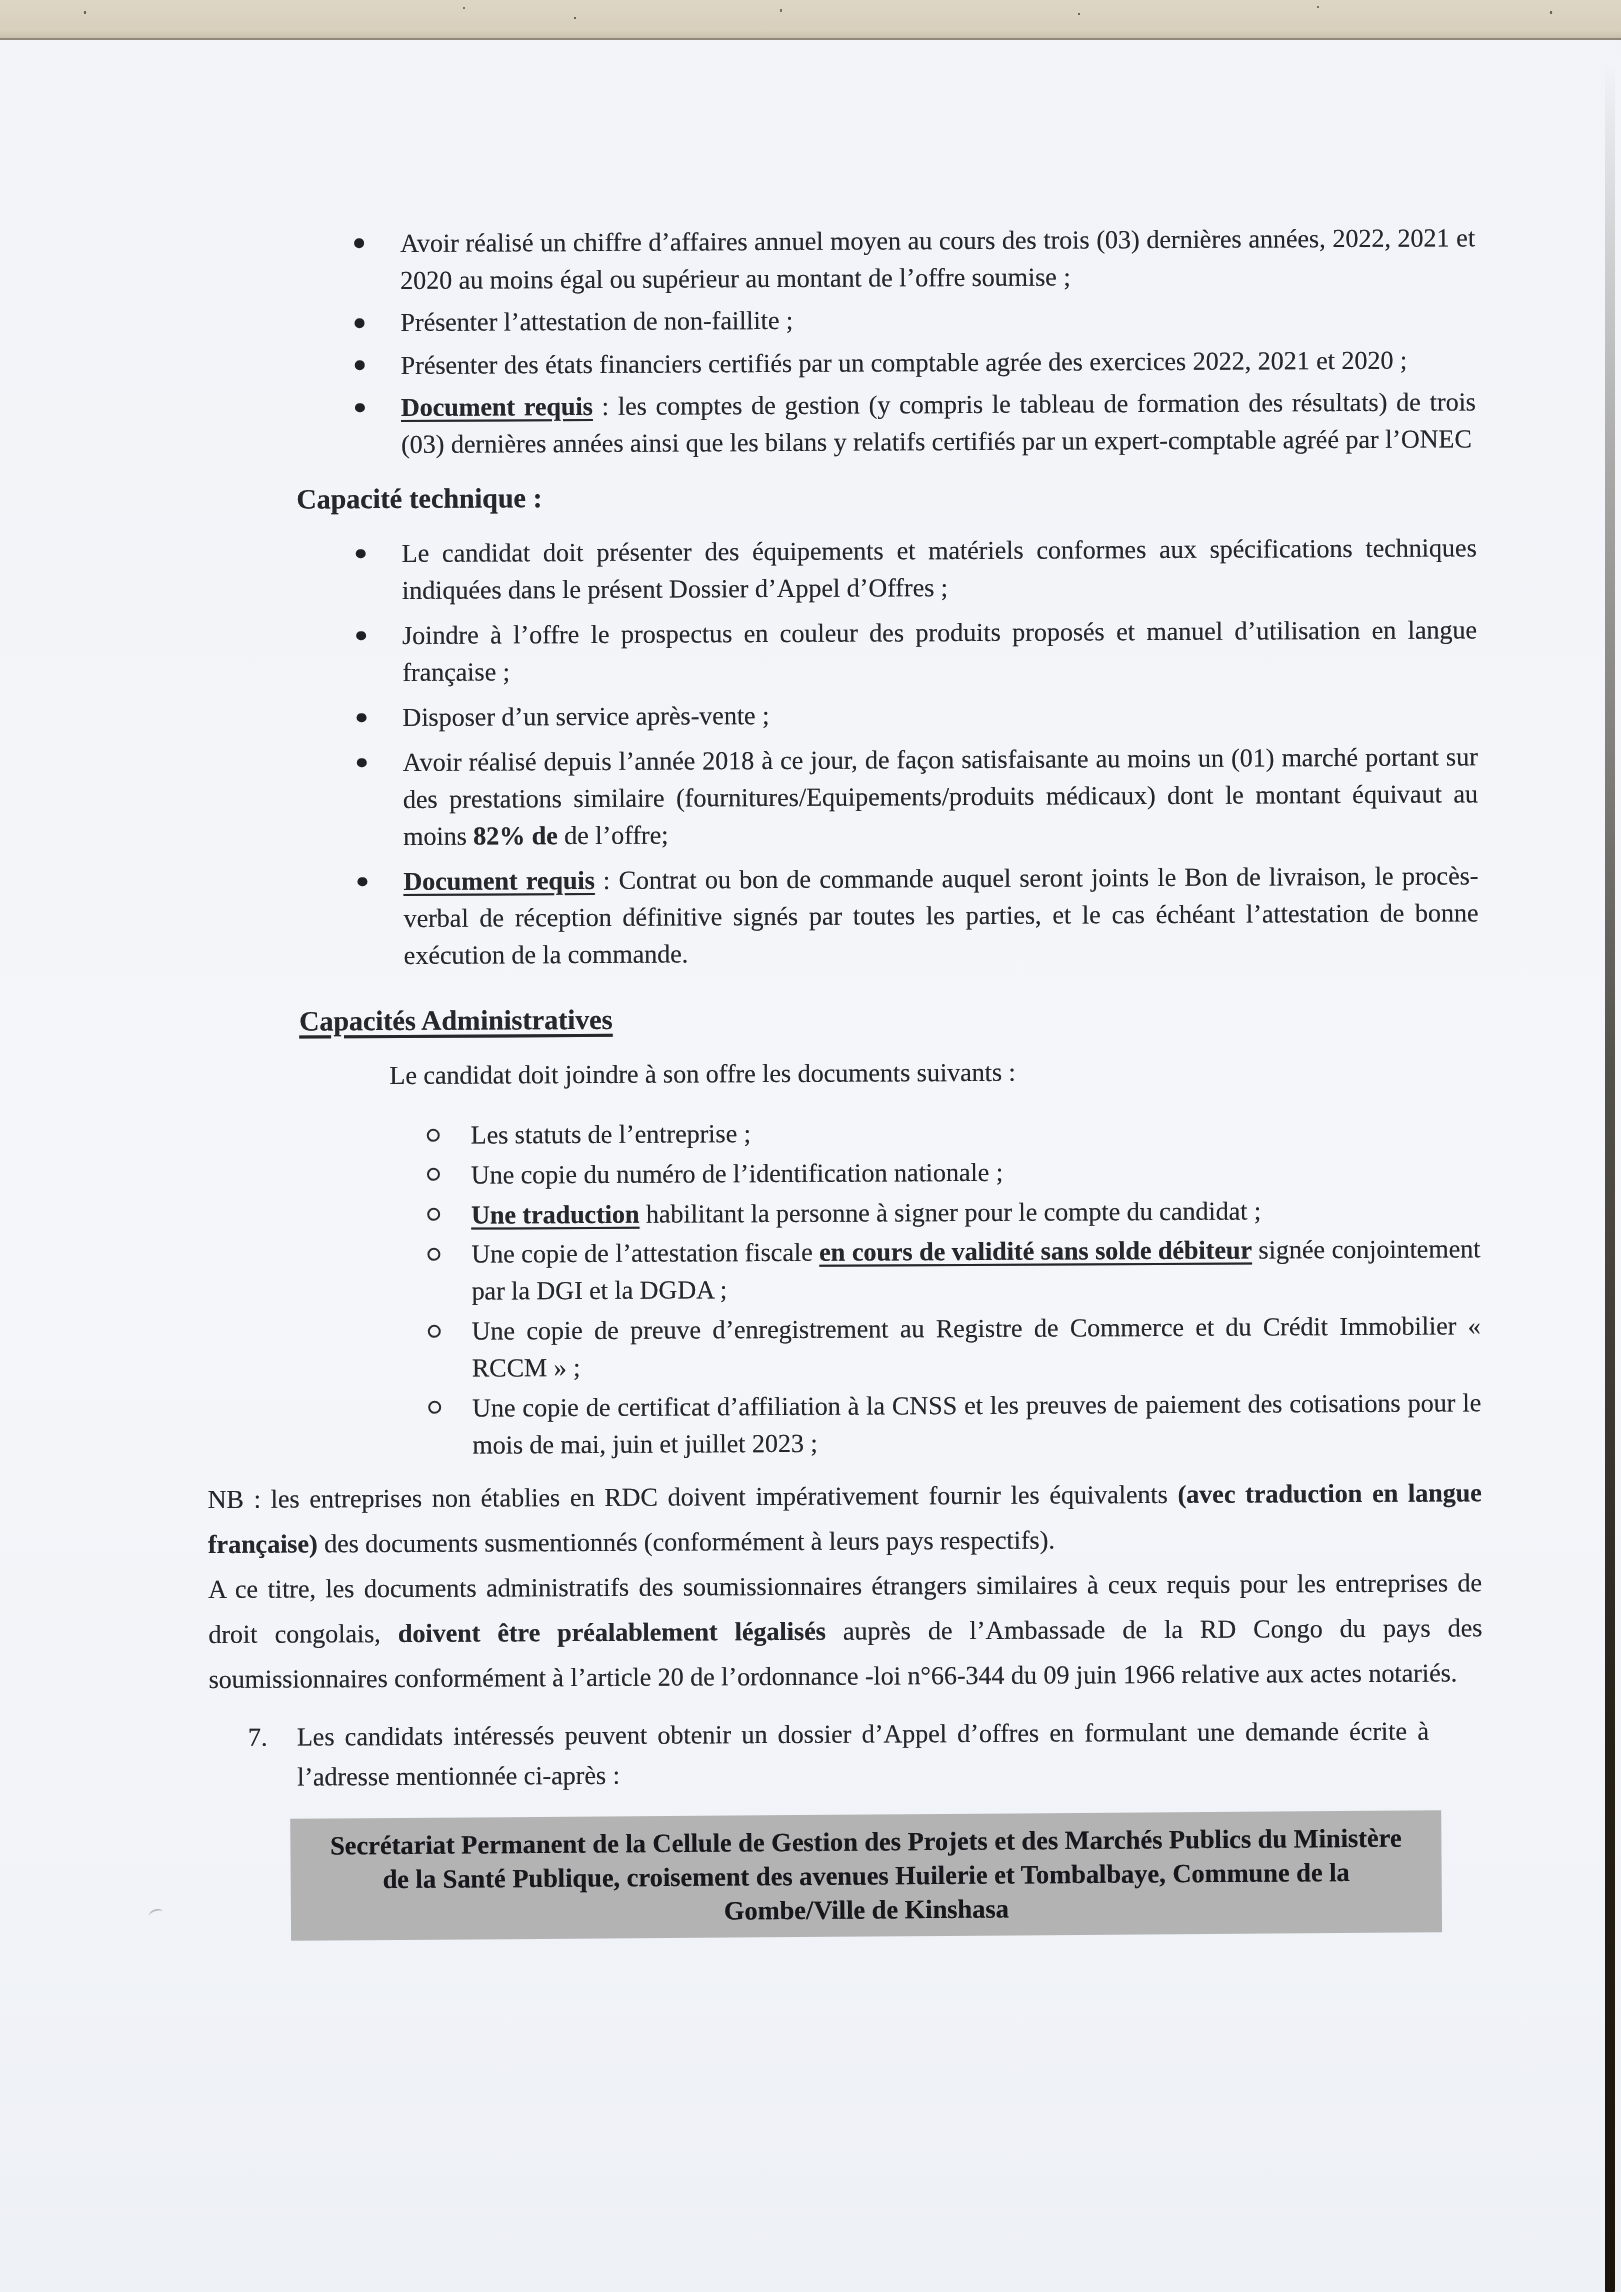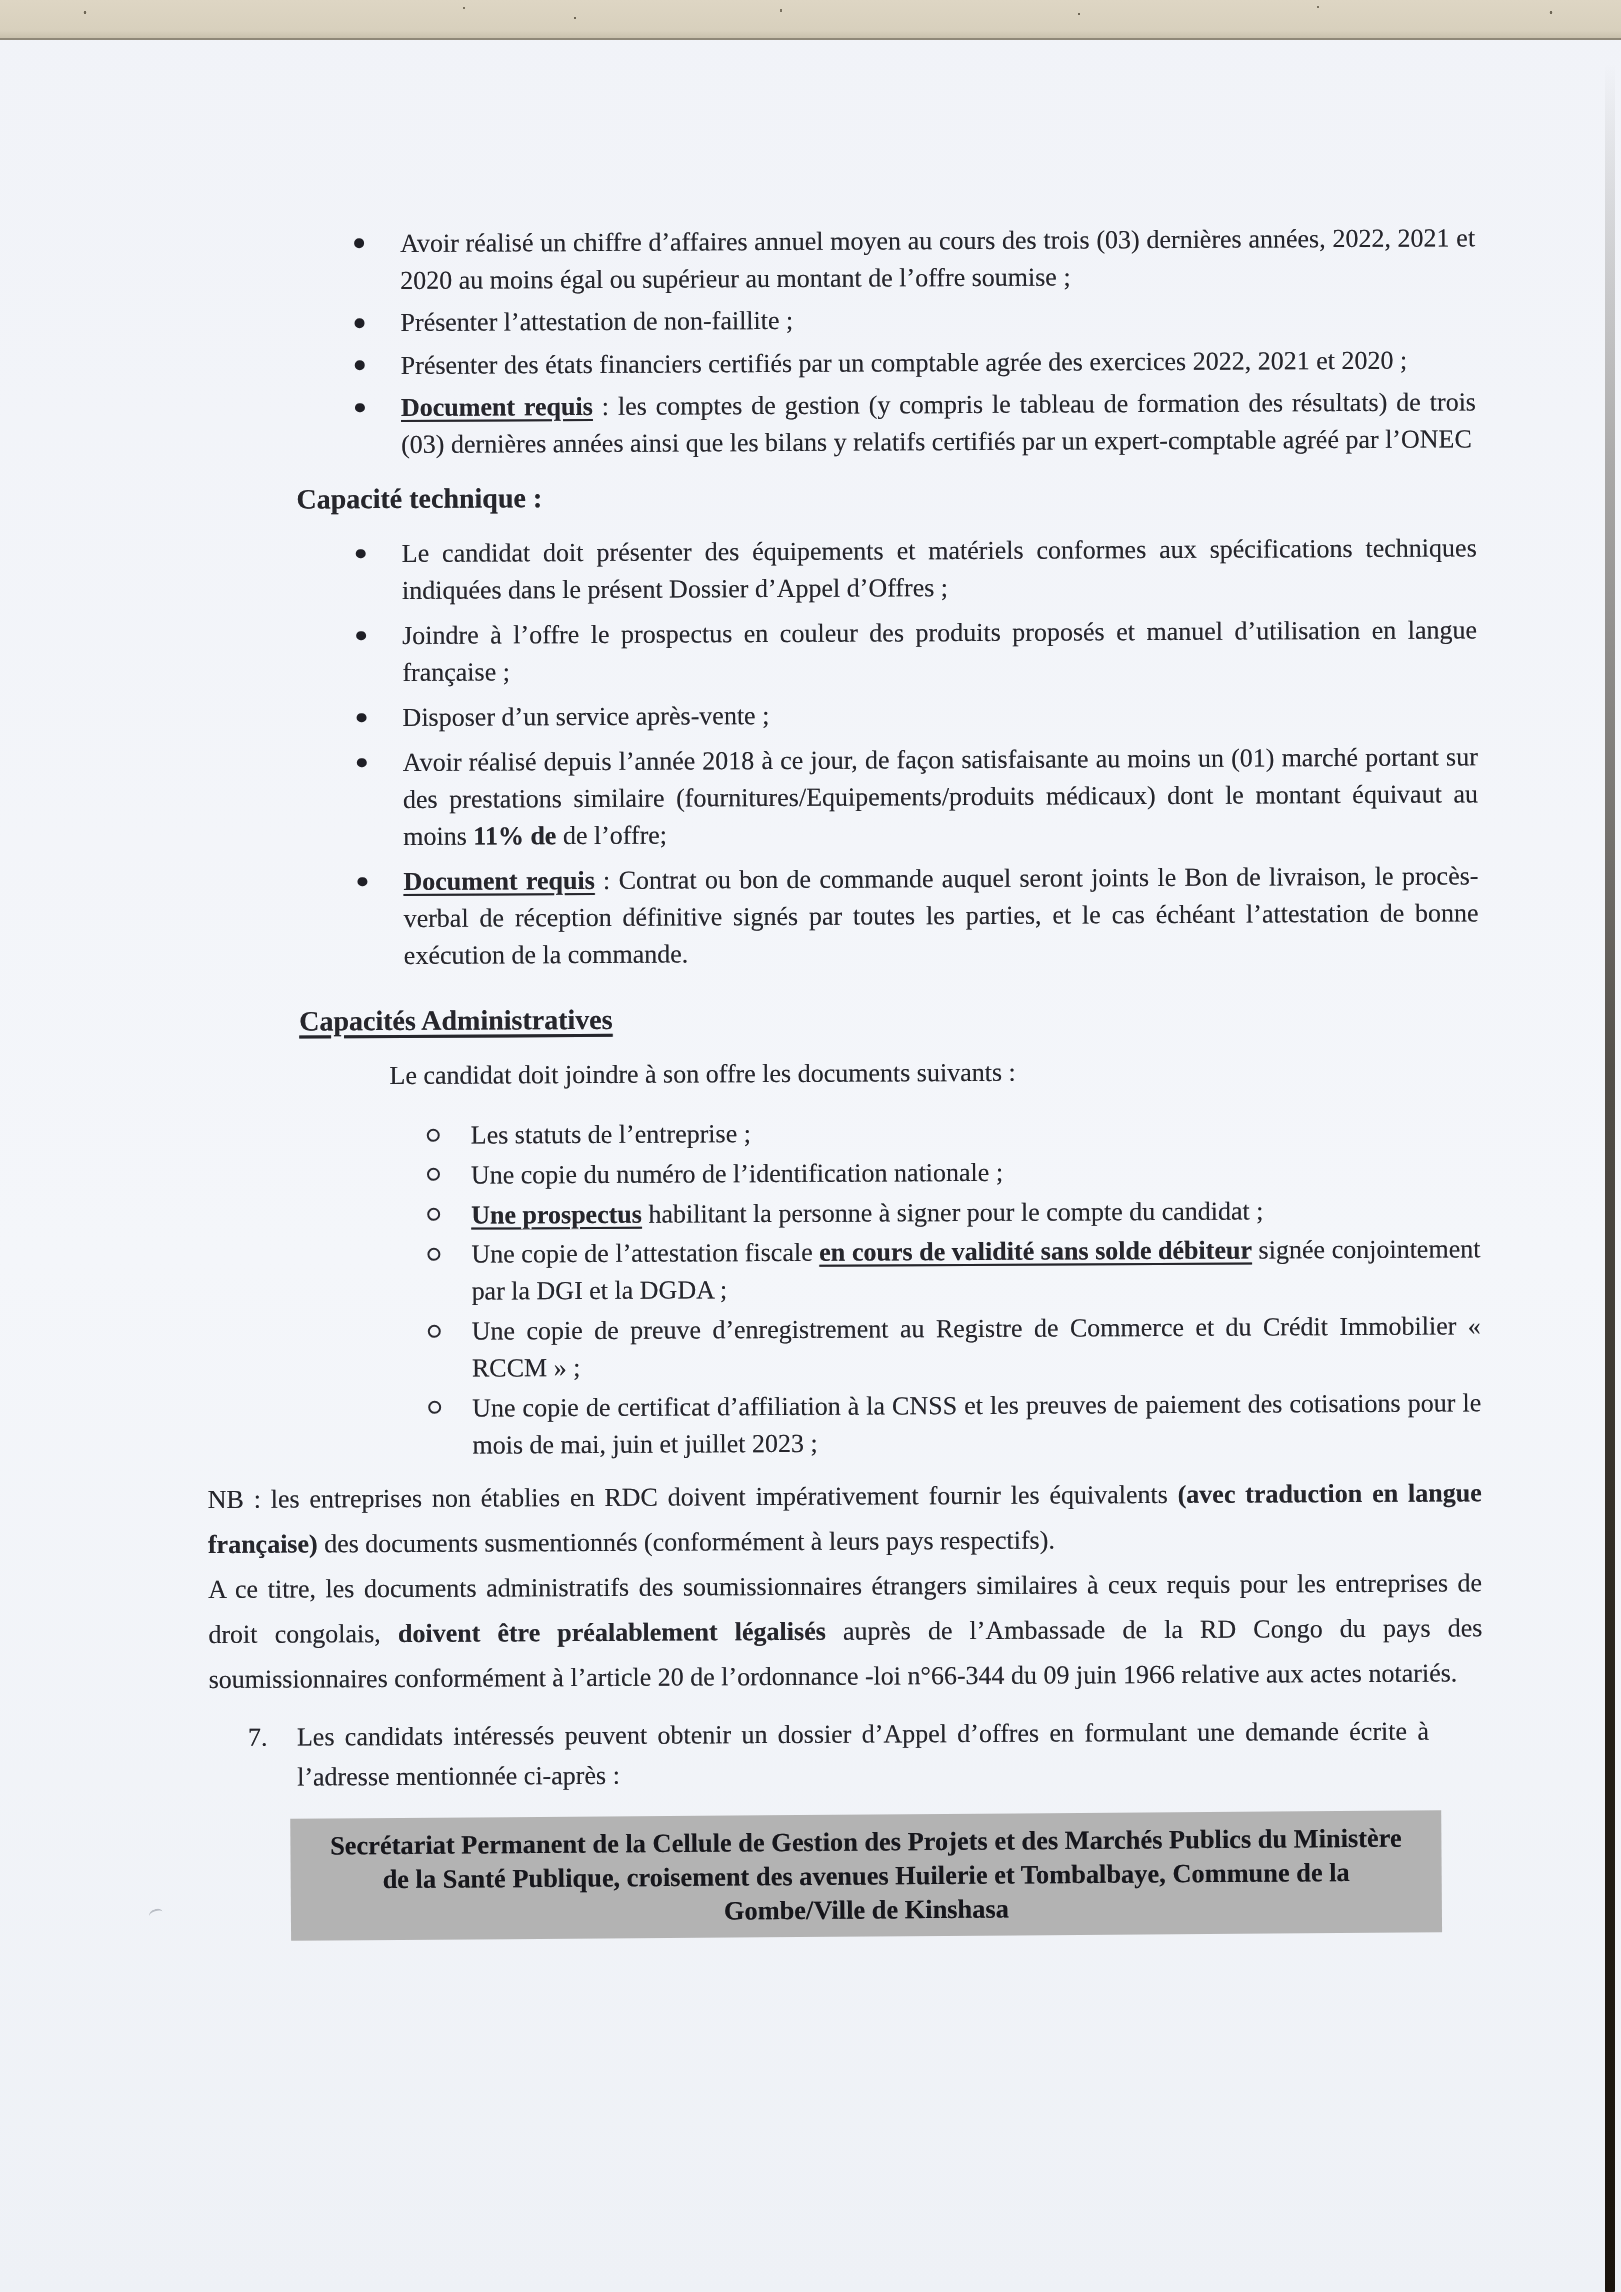--- a/index.html
+++ b/index.html
@@ -96,34 +96,34 @@
   </ul>
 
   <div class="section-heading heading-tech">
     <span class="hd">Capacité technique :</span>
   </div>
 
   <ul class="disc-list tech-list">
     <li><span class="marker"></span><span class="runs"><span>Le candidat doit présenter des équipements et matériels conformes aux spécifications techniques indiquées dans le présent Dossier d’Appel d’Offres ;</span></span></li>
     <li><span class="marker"></span><span class="runs"><span>Joindre à l’offre le prospectus en couleur des produits proposés et manuel d’utilisation en langue française ;</span></span></li>
     <li><span class="marker"></span><span class="runs"><span>Disposer d’un service après-vente ;</span></span></li>
-    <li><span class="marker"></span><span class="runs"><span>Avoir réalisé depuis l’année 2018 à ce jour, de façon satisfaisante au moins un (01) marché portant sur des prestations similaire (fournitures/Equipements/produits médicaux) dont le montant équivaut au moins </span><span class="b">11% de</span><span>  de l’offre;</span></span></li>
+    <li><span class="marker"></span><span class="runs"><span>Avoir réalisé depuis l’année 2018 à ce jour, de façon satisfaisante au moins un (01) marché portant sur des prestations similaire (fournitures/Equipements/produits médicaux) dont le montant équivaut au moins </span><span class="b">82% de</span><span>  de l’offre;</span></span></li>
     <li><span class="marker"></span><span class="runs"><span class="b u">Document requis</span><span> : Contrat ou bon de commande auquel seront joints le Bon de livraison, le procès-verbal de réception définitive signés par toutes les parties, et le cas échéant l’attestation de bonne exécution de la commande.</span></span></li>
   </ul>
 
   <div class="section-heading heading-admin">
     <span class="hd">Capacités Administratives</span>
   </div>
 
   <div class="intro-line">Le candidat doit joindre à son offre les documents suivants :</div>
 
   <ul class="circle-list">
     <li><span class="marker"></span><span class="runs"><span>Les statuts de l’entreprise ;</span></span></li>
     <li><span class="marker"></span><span class="runs"><span>Une copie du numéro de l’identification nationale ;</span></span></li>
-    <li><span class="marker"></span><span class="runs"><span class="b u">Une prospectus</span><span> habilitant la personne à signer pour le compte du candidat ;</span></span></li>
+    <li><span class="marker"></span><span class="runs"><span class="b u">Une traduction</span><span> habilitant la personne à signer pour le compte du candidat ;</span></span></li>
     <li><span class="marker"></span><span class="runs"><span>Une copie de l’attestation fiscale </span><span class="b u">en cours de validité sans solde débiteur</span><span> signée conjointement par la DGI et la DGDA ;</span></span></li>
     <li><span class="marker"></span><span class="runs"><span>Une copie de preuve d’enregistrement au Registre de Commerce et du Crédit Immobilier « RCCM » ;</span></span></li>
     <li><span class="marker"></span><span class="runs"><span>Une copie de certificat d’affiliation à la CNSS et les preuves de paiement des cotisations pour le mois de mai, juin et juillet 2023 ;</span></span></li>
   </ul>
 
   <div class="nb-block">
     <p class="runs"><span>NB : les entreprises non établies en RDC doivent impérativement fournir les équivalents </span><span class="b">(avec traduction en langue française)</span><span> des documents susmentionnés (conformément à leurs pays respectifs).</span></p>
     <p class="runs"><span>A ce titre, les documents administratifs des soumissionnaires étrangers similaires à ceux requis pour les entreprises de droit congolais, </span><span class="b">doivent être préalablement légalisés</span><span> auprès de l’Ambassade de la RD Congo du pays des soumissionnaires conformément à l’article 20 de l’ordonnance -loi n°66-344 du 09 juin 1966 relative aux actes notariés.</span></p>
   </div>
 

